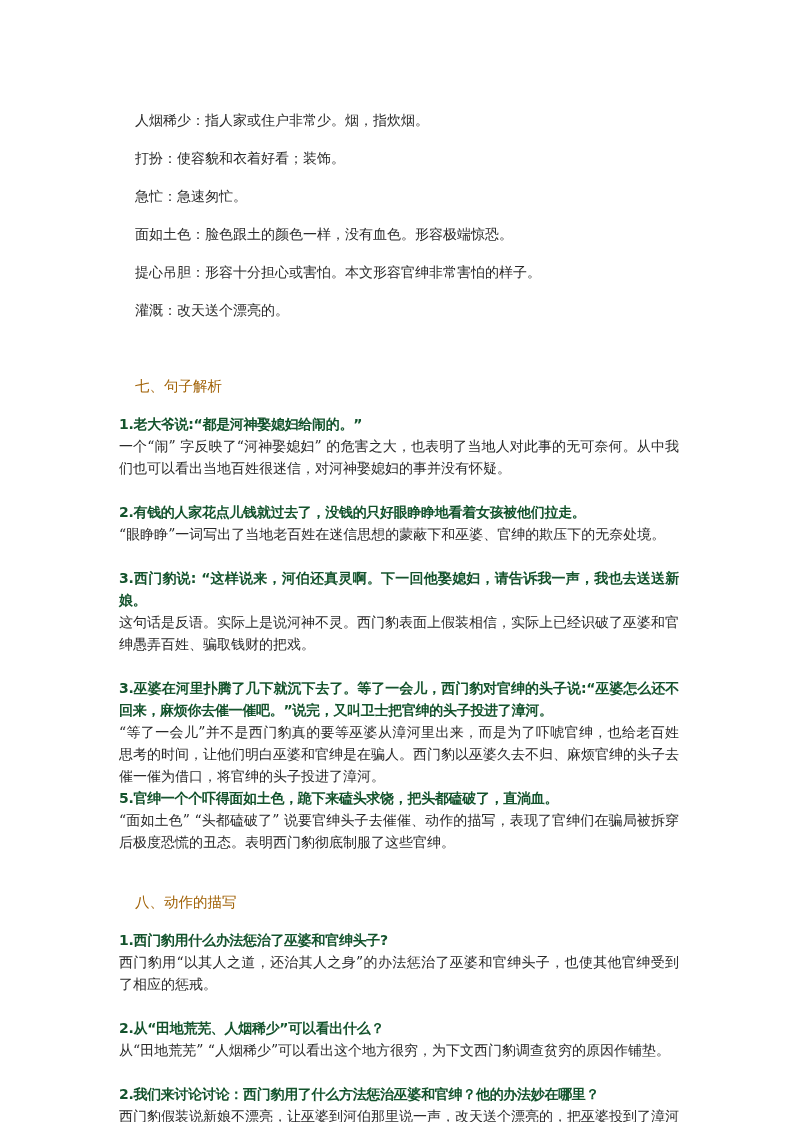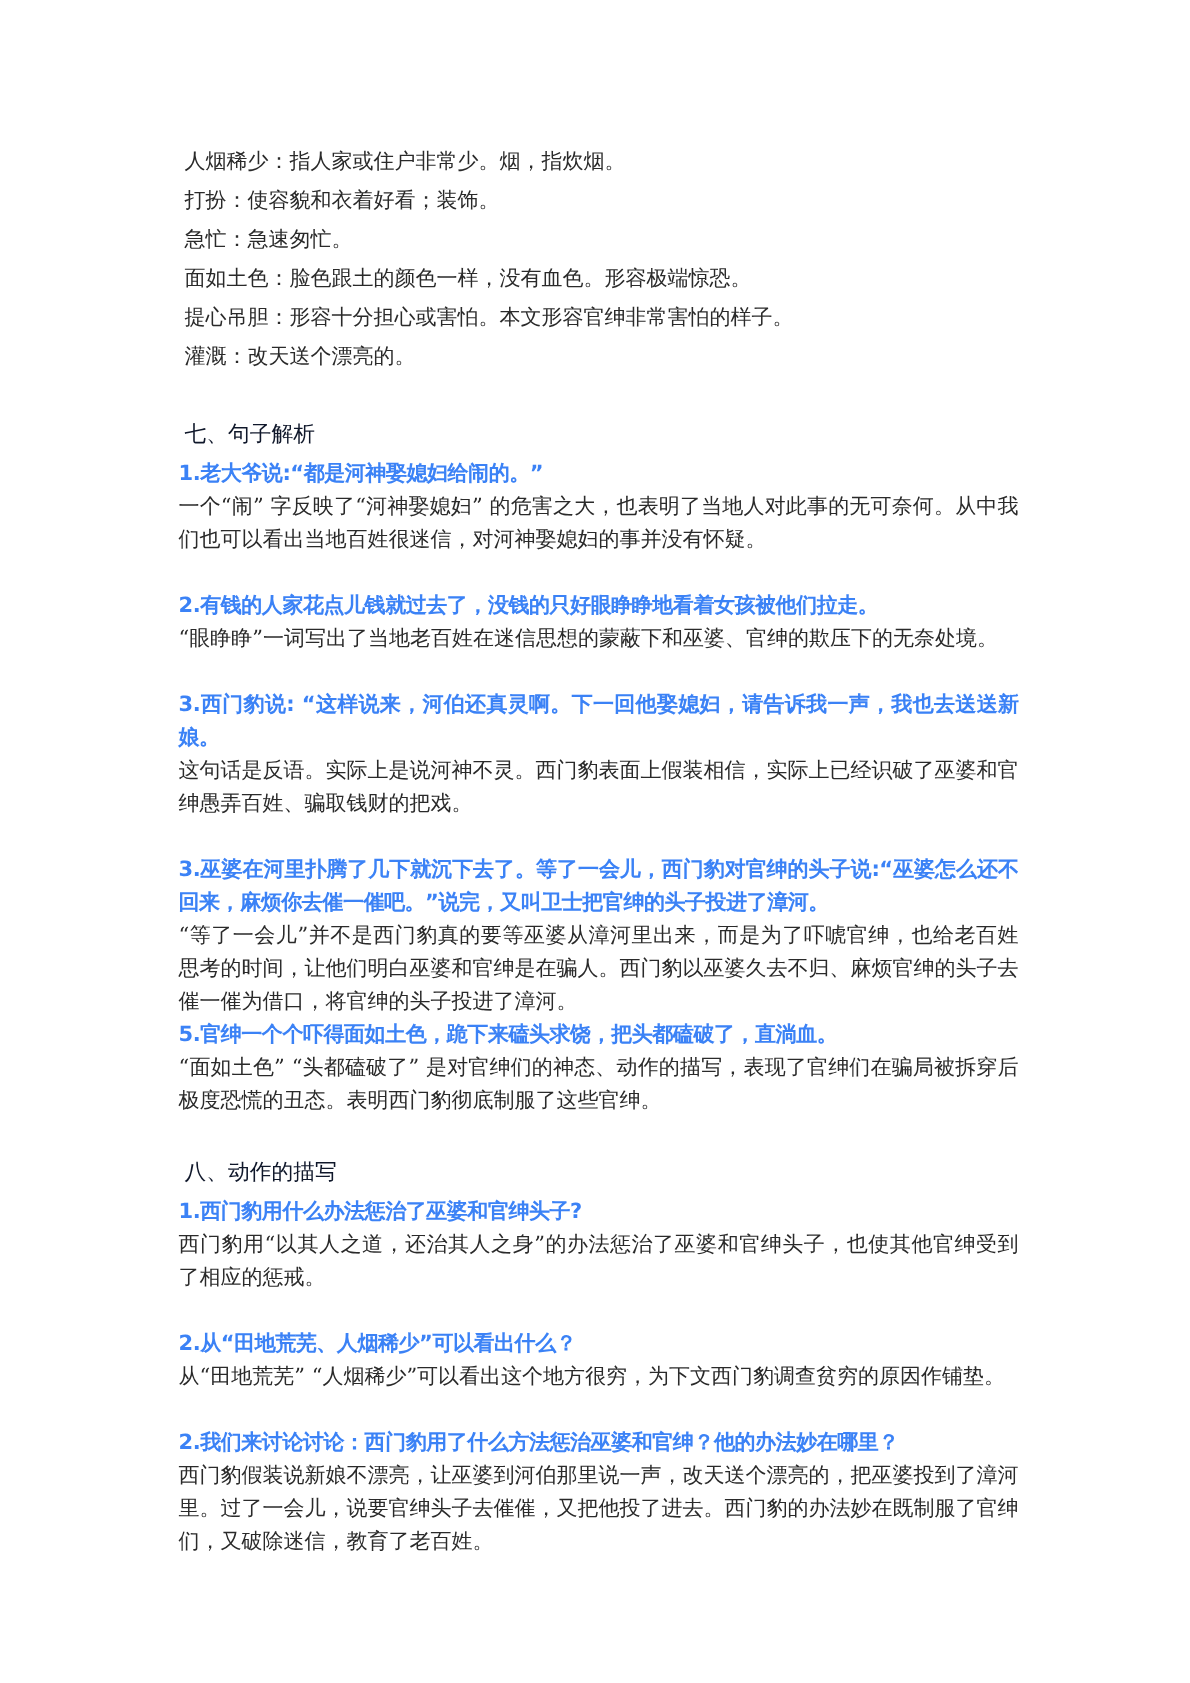--- a/index.html
+++ b/index.html
@@ -2,23 +2,23 @@
 <html><head>
 <meta charset="utf-8">
 <style>
   html, body { margin: 0; padding: 0; background: #ffffff; }
   body { width: 793px; height: 1122px; position: relative; overflow: hidden; }
   .page {
     position: absolute; left: 119px; top: 93px; width: 560px;
     font-family: "DejaVu Serif", "Liberation Serif", serif;
     font-size: 14px; line-height: 22px; color: #2a2a2a;
   }
-  .line { margin: 4px; white-space: normal; }
-  .bold { font-family: "DejaVu Sans", "Liberation Sans", sans-serif; font-weight: bold; color: #3b82f6; font-size: 14px; letter-spacing: -0.3px; }
-  .section-title { font-family: "DejaVu Sans", "Liberation Sans", sans-serif; color: #0f172a; font-size: 14.5px; }
+  .line { margin: 16px; white-space: normal; }
+  .bold { font-family: "DejaVu Sans", "Liberation Sans", sans-serif; font-weight: bold; color: #14532d; font-size: 14px; letter-spacing: -0.3px; }
+  .section-title { font-family: "DejaVu Sans", "Liberation Sans", sans-serif; color: #a16207; font-size: 14.5px; }
   .para { margin: 0; text-align: justify; }
   .gap { height: 22px; }
 </style>
 </head>
 <body>
 
 <div class="page">
 
   <div>
     <p class="line">人烟稀少：指人家或住户非常少。烟，指炊烟。</p>
@@ -43,21 +43,21 @@
     <div class="gap"></div>
 
     <p class="para bold">3.西门豹说: “这样说来，河伯还真灵啊。下一回他娶媳妇，请告诉我一声，我也去送送新娘。</p>
     <p class="para">这句话是反语。实际上是说河神不灵。西门豹表面上假装相信，实际上已经识破了巫婆和官绅愚弄百姓、骗取钱财的把戏。</p>
     <div class="gap"></div>
 
     <p class="para bold">3.巫婆在河里扑腾了几下就沉下去了。等了一会儿，西门豹对官绅的头子说:“巫婆怎么还不回来，麻烦你去催一催吧。”说完，又叫卫士把官绅的头子投进了漳河。</p>
     <p class="para">“等了一会儿”并不是西门豹真的要等巫婆从漳河里出来，而是为了吓唬官绅，也给老百姓思考的时间，让他们明白巫婆和官绅是在骗人。西门豹以巫婆久去不归、麻烦官绅的头子去催一催为借口，将官绅的头子投进了漳河。</p>
 
     <p class="para bold">5.官绅一个个吓得面如土色，跪下来磕头求饶，把头都磕破了，直淌血。</p>
-    <p class="para">“面如土色” “头都磕破了” 是对官绅们的神态、动作的描写，表现了官绅们在骗局被拆穿后极度恐慌的丑态。表明西门豹彻底制服了这些官绅。</p>
+    <p class="para">“面如土色” “头都磕破了” 说要官绅头子去催催、动作的描写，表现了官绅们在骗局被拆穿后极度恐慌的丑态。表明西门豹彻底制服了这些官绅。</p>
   </div>
 
   <div class="gap"></div>
 
   <div>
     <p class="line section-title">八、动作的描写</p>
 
     <p class="para bold">1.西门豹用什么办法惩治了巫婆和官绅头子?</p>
     <p class="para">西门豹用“以其人之道，还治其人之身”的办法惩治了巫婆和官绅头子，也使其他官绅受到了相应的惩戒。</p>
     <div class="gap"></div>

